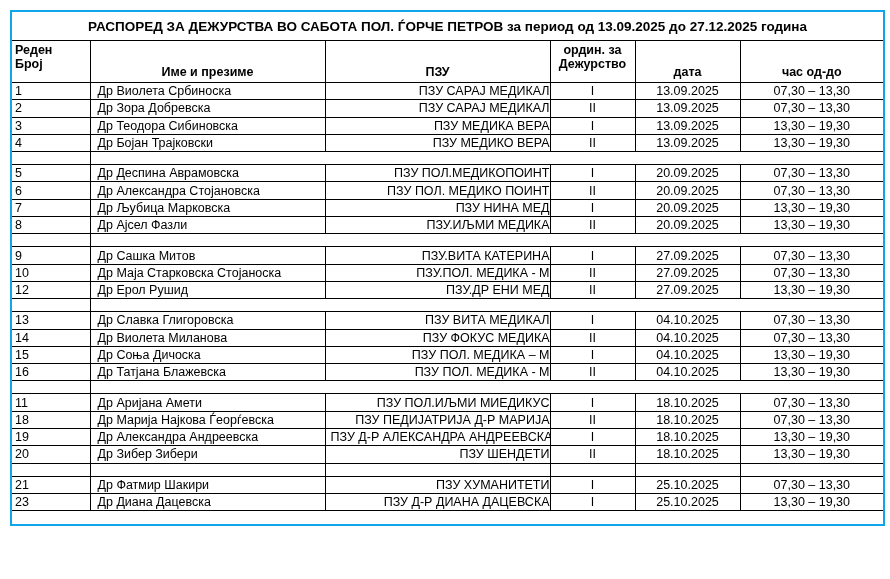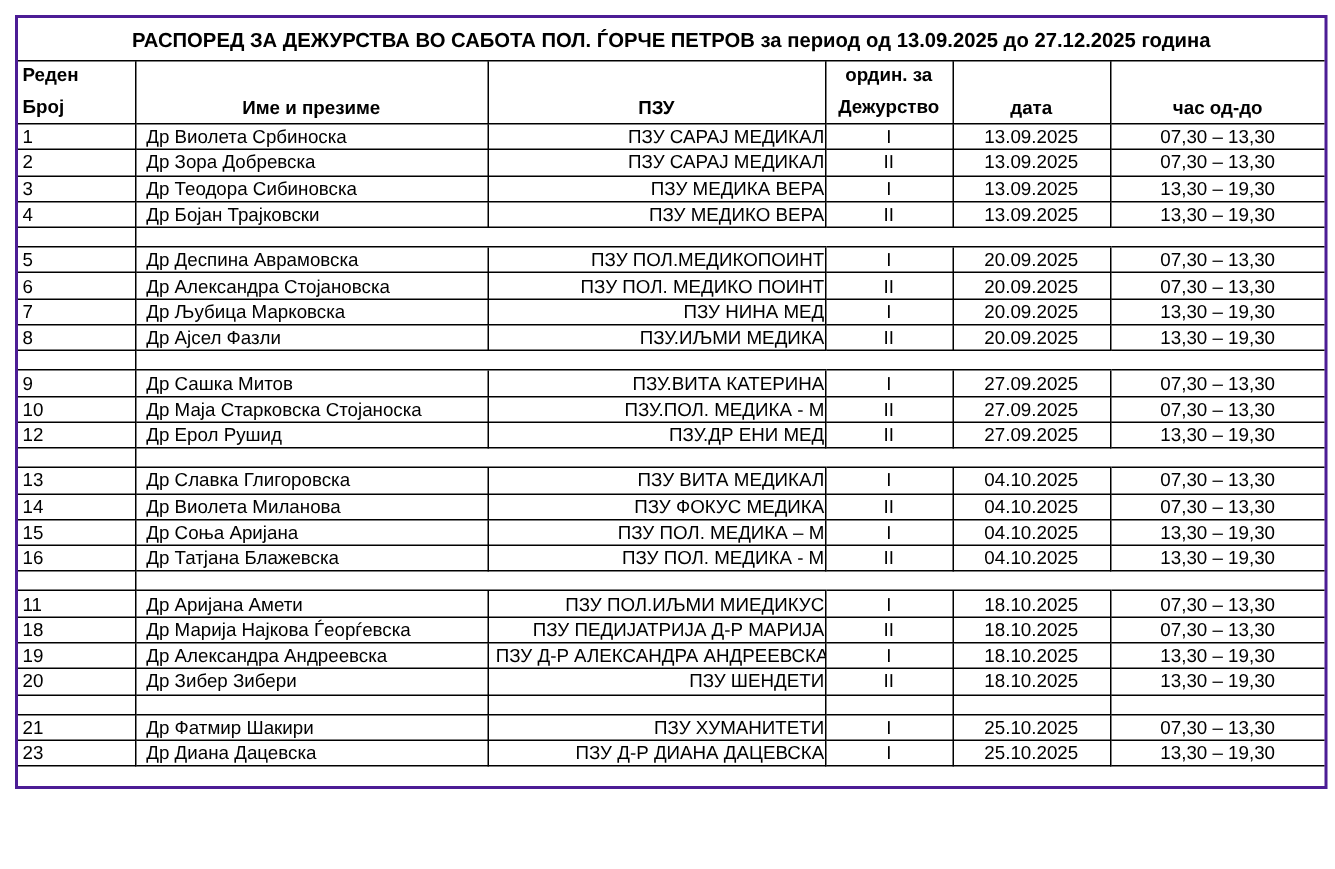--- a/index.html
+++ b/index.html
@@ -8,21 +8,21 @@
     width: 890px;
     height: 579px;
     background: #ffffff;
     font-family: "Liberation Sans", sans-serif;
     color: #000000;
   }
   .table-frame {
     position: absolute;
     left: 10px;
     top: 10px;
-    border: 2px solid #4c1d95;
+    border: 2px solid #0ea5e9;
     background: #ffffff;
   }
   table {
     border-collapse: collapse;
     table-layout: fixed;
     width: 871px;
   }
   td, th {
     border-right: 1px solid #000000;
     border-bottom: 1px solid #000000;
@@ -50,21 +50,20 @@
     text-align: center;
     padding-bottom: 3px;
   }
   tr.header-row th.c1, tr.header-row th.c4 {
     vertical-align: top;
     padding-bottom: 0;
   }
   .hdr-stack {
     display: flex;
     flex-direction: column;
-    justify-content: space-between;
     height: 35px;
     padding: 2px 0 2px 0;
   }
   .hdr-stack.left { text-align: left; padding-left: 3px; }
   .hdr-stack.center { text-align: center; }
 
   tr.data-row { height: 17.3px; }
   tr.data-row td { line-height: 16px; }
   td.c1 { text-align: left; padding-left: 3px; }
   td.c2 { text-align: left; padding-left: 7px; }
@@ -240,21 +239,21 @@
         <tr class="data-row">
           <td class="c1">14</td>
           <td class="c2">Др Виолета Миланова</td>
           <td class="c3">ПЗУ ФОКУС МЕДИКА</td>
           <td class="c4">II</td>
           <td class="c5">04.10.2025</td>
           <td class="c6">07,30 – 13,30</td>
         </tr>
         <tr class="data-row">
           <td class="c1">15</td>
-          <td class="c2">Др Соња Аријана</td>
+          <td class="c2">Др Соња Дичоска</td>
           <td class="c3">ПЗУ ПОЛ. МЕДИКА – М</td>
           <td class="c4">I</td>
           <td class="c5">04.10.2025</td>
           <td class="c6">13,30 – 19,30</td>
         </tr>
         <tr class="data-row">
           <td class="c1">16</td>
           <td class="c2">Др Татјана Блажевска</td>
           <td class="c3">ПЗУ ПОЛ. МЕДИКА - М</td>
           <td class="c4">II</td>

